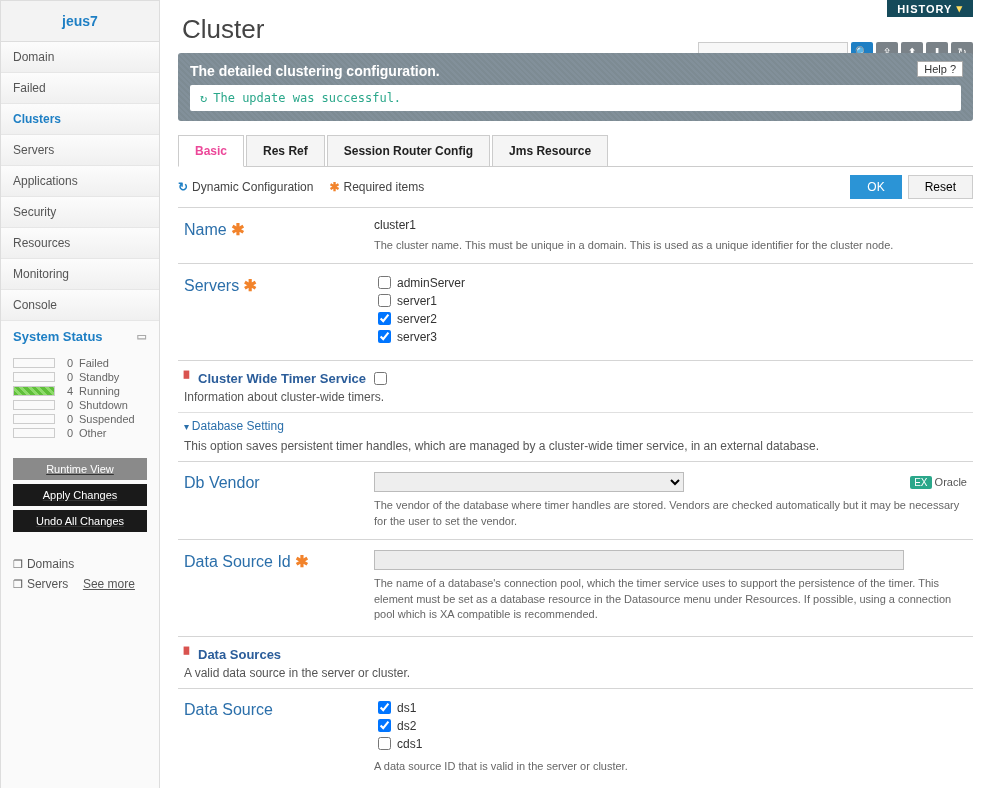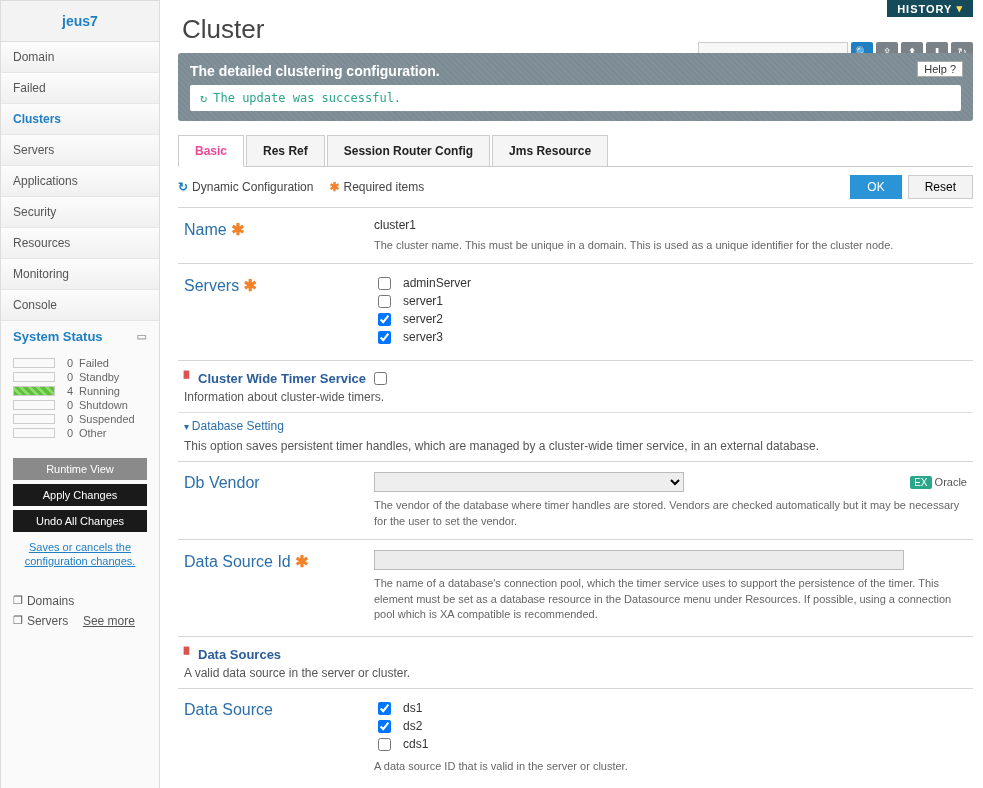--- a/index.html
+++ b/index.html
@@ -8,21 +8,21 @@
 .sidebar { width: 160px; border: 1px solid #ddd; background: #fafafa; }
 .sidebar-header { text-align: center; padding: 12px 0; color: #1e7fc4; font-weight: bold; font-size: 14px; border-bottom: 1px solid #ddd; background: #f3f3f3; }
 .nav-item { padding: 8px 12px; border-bottom: 1px solid #e6e6e6; color: #555; cursor: pointer; background: linear-gradient(#fcfcfc, #f0f0f0); }
 .nav-item.active { color: #1e7fc4; font-weight: bold; }
 .system-status-h { padding: 8px 12px; color: #1e7fc4; font-weight: bold; font-size: 13px; display: flex; align-items: center; justify-content: space-between; }
 .status-list { padding: 4px 12px 10px; }
 .status-row { display: flex; align-items: center; gap: 6px; padding: 1px 0; color: #666; font-size: 11px; }
 .status-bar { width: 42px; height: 10px; border: 1px solid #ccc; background: #fafafa; }
 .status-bar.running { background: repeating-linear-gradient(45deg,#5fbf3a,#5fbf3a 3px,#8ddb6a 3px,#8ddb6a 6px); }
 .status-count { width: 12px; text-align: right; }
-.side-actions { padding: 8px 12px; }
+.side-actions { padding: 8px 12px; text-decoration: underline; }
 .side-btn { display: block; width: 100%; text-align: center; padding: 5px; margin-bottom: 4px; font-size: 11px; cursor: pointer; border: none; }
 .side-btn.grey { background: #8a8a8a; color: #fff; }
 .side-btn.dark { background: #1a1a1a; color: #fff; }
 .side-link { color: #1e7fc4; text-decoration: underline; font-size: 11px; display: block; text-align: center; line-height: 1.3; padding: 4px; }
 .manual { padding: 10px 12px; }
 .manual-h { color: #1e7fc4; font-size: 14px; margin-bottom: 6px; }
 .manual-item { padding: 3px 0; color: #555; font-size: 12px; display: flex; align-items: center; gap: 4px; }
 .manual-icon { font-size: 11px; }
 .see-more { text-decoration: underline; cursor: pointer; }
 
@@ -51,21 +51,21 @@
 .star { color: #f2832b; font-weight: bold; }
 .btn-row { display: flex; gap: 6px; }
 .btn { padding: 4px 16px; font-size: 12px; cursor: pointer; border: 1px solid #ccc; background: #f3f3f3; }
 .btn.primary { background: #2b94d6; color: #fff; border-color: #2b94d6; }
 
 .form-row { display: flex; border-top: 1px solid #d5d5d5; padding: 10px 6px; }
 .form-label { width: 190px; color: #2b6faa; font-size: 16px; padding-top: 2px; }
 .form-body { flex: 1; }
 .form-value { color: #333; font-size: 12px; }
 .form-desc { color: #666; font-size: 11px; margin-top: 6px; line-height: 1.4; }
-.chk-row { display: flex; align-items: flex-end; gap: 12px; padding: 2px 4px; font-size: 12px; color: #333; }
+.chk-row { display: flex; align-items: flex-start; gap: 6px; padding: 2px 4px; font-size: 12px; color: #333; }
 
 .section-h { color: #2b5d9a; font-weight: bold; font-size: 13px; padding: 10px 6px 4px; display: flex; align-items: center; gap: 4px; border-top: 1px solid #d5d5d5; margin-top: 4px; }
 .section-h .flag { color: #d9534f; }
 .section-desc { color: #555; font-size: 12px; padding: 0 6px 8px; }
 .collapse-h { color: #2b6faa; font-size: 12px; padding: 6px; border-top: 1px solid #e0e0e0; cursor: pointer; }
 .collapse-h::before { content: "▾ "; font-size: 10px; }
 .select-long { width: 310px; height: 20px; background: #eee; border: 1px solid #bbb; }
 .input-long { width: 530px; height: 20px; background: #ececec; border: 1px solid #bbb; }
 .ex-badge { display: inline-block; background: #2aa78a; color: #fff; font-size: 10px; padding: 1px 4px; border-radius: 2px; margin-left: 8px; }
 .ex-text { color: #555; font-size: 11px; }
@@ -123,21 +123,20 @@
           <div class="status-bar"></div>
           <span class="status-count">0</span>
           <span>Other</span>
         </div>
       </div>
 
     <div class="side-actions">
       <button class="side-btn grey">Runtime View</button>
       <button class="side-btn dark">Apply Changes</button>
       <button class="side-btn dark">Undo All Changes</button>
-      <span class="side-link">Saves or cancels the configuration changes.</span>
     </div>
 
     <div class="manual">
       <div class="manual-item">
           <span class="manual-icon">❐</span>
           <span>Domains</span>
         </div>
       <div class="manual-item"><span class="manual-icon">❐</span><span>Servers</span>&nbsp;&nbsp;<span class="see-more">See more</span></div>
     </div>
   </div>

